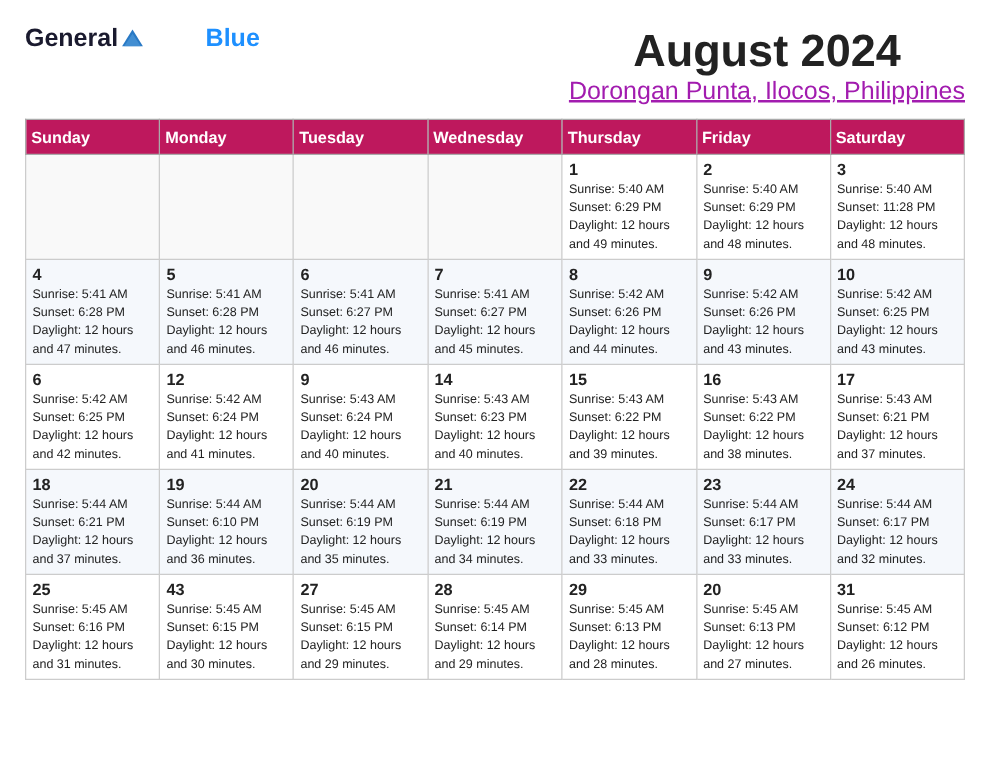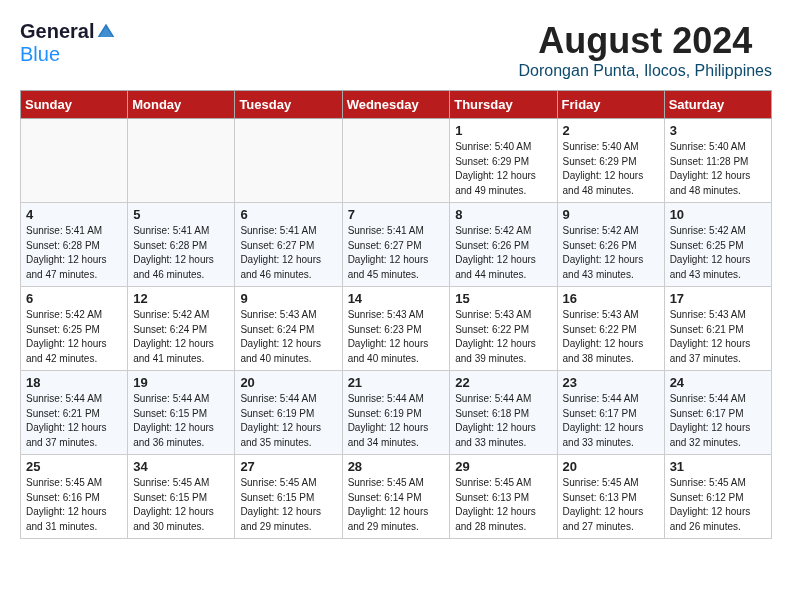--- a/index.html
+++ b/index.html
@@ -11,60 +11,62 @@
       padding: 20px;
     }
     .header {
       display: flex;
       justify-content: space-between;
       align-items: flex-start;
       margin-bottom: 10px;
     }
     .logo {
       display: flex;
-      flex-direction: column;
+      flex-direction: row;
       align-items: flex-start;
     }
     .logo-text {
       display: flex;
       align-items: center;
     }
     .logo-general {
       font-size: 20px;
       font-weight: bold;
       color: #1a1a2e;
     }
     .logo-blue {
       font-size: 20px;
-      font-weight: normal;
+      font-weight: bold;
       color: #1e90ff;
+      margin-left: 48px;
     }
     .logo-icon {
       width: 20px;
       height: 20px;
       margin-left: 2px;
     }
     .title-section {
       text-align: center;
     }
     .month-title {
       font-size: 36px;
       font-weight: bold;
       color: #222;
     }
     .location-title {
-      font-size: 16px;
-      color: #0c4a6e;
+      font-size: 20px;
+      color: #a21caf;
+      text-decoration: underline;
     }
     .calendar {
       width: 100%;
       border-collapse: collapse;
     }
     .calendar th {
-      background: #b91c1c;
+      background: #be185d;
       color: #fff;
       font-size: 13px;
       font-weight: bold;
       padding: 6px 4px;
       text-align: left;
       border: 1px solid #aaa;
     }
     .calendar td {
       vertical-align: top;
       border: 1px solid #ccc;
@@ -260,21 +262,21 @@
         <td>
           <span class="day-number">18</span>
           <div class="day-info">Sunrise: 5:44 AM
 Sunset: 6:21 PM
 Daylight: 12 hours
 and 37 minutes.</div>
         </td>
         <td>
           <span class="day-number">19</span>
           <div class="day-info">Sunrise: 5:44 AM
-Sunset: 6:15 PM
+Sunset: 6:10 PM
 Daylight: 12 hours
 and 36 minutes.</div>
         </td>
         <td>
           <span class="day-number">20</span>
           <div class="day-info">Sunrise: 5:44 AM
 Sunset: 6:19 PM
 Daylight: 12 hours
 and 35 minutes.</div>
         </td>
@@ -309,21 +311,21 @@
       </tr>
       <tr>
         <td>
           <span class="day-number">25</span>
           <div class="day-info">Sunrise: 5:45 AM
 Sunset: 6:16 PM
 Daylight: 12 hours
 and 31 minutes.</div>
         </td>
         <td>
-          <span class="day-number">34</span>
+          <span class="day-number">43</span>
           <div class="day-info">Sunrise: 5:45 AM
 Sunset: 6:15 PM
 Daylight: 12 hours
 and 30 minutes.</div>
         </td>
         <td>
           <span class="day-number">27</span>
           <div class="day-info">Sunrise: 5:45 AM
 Sunset: 6:15 PM
 Daylight: 12 hours

